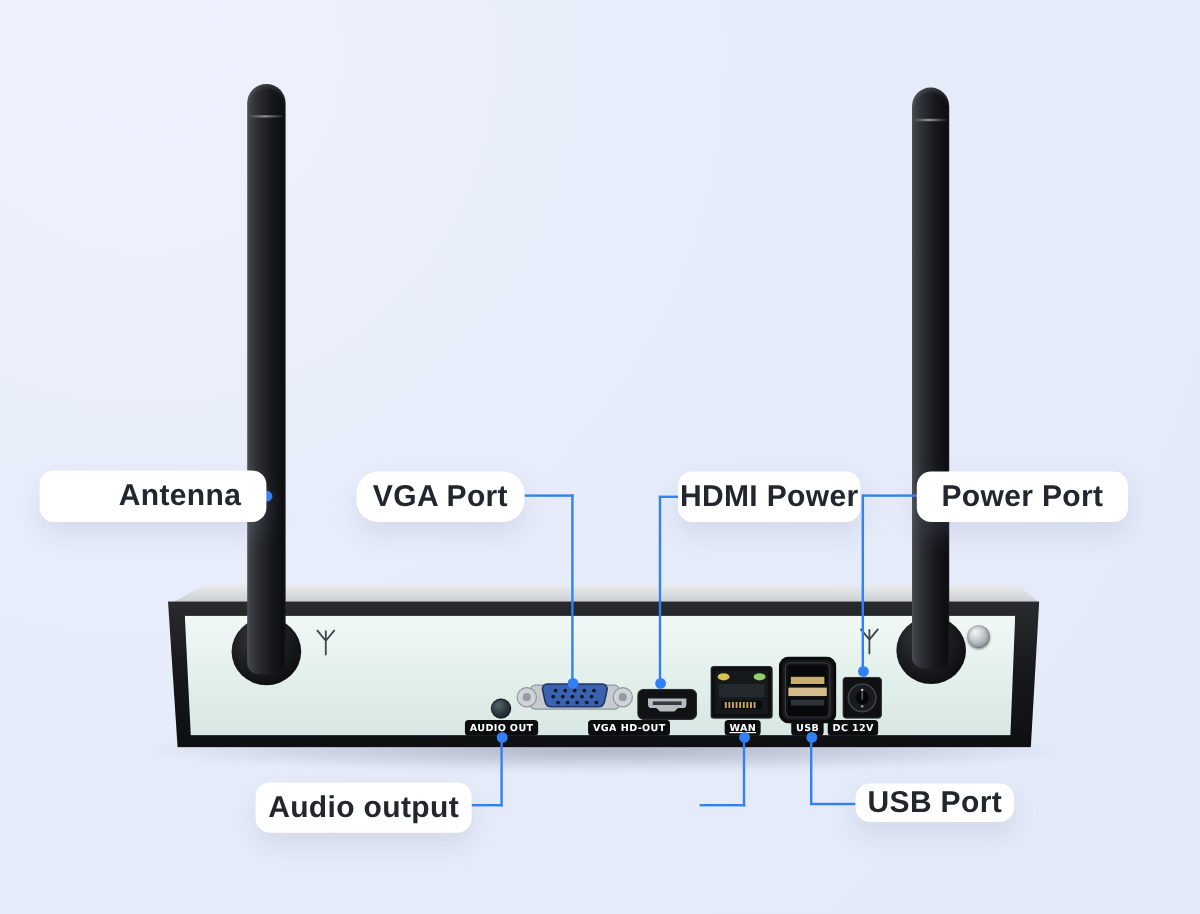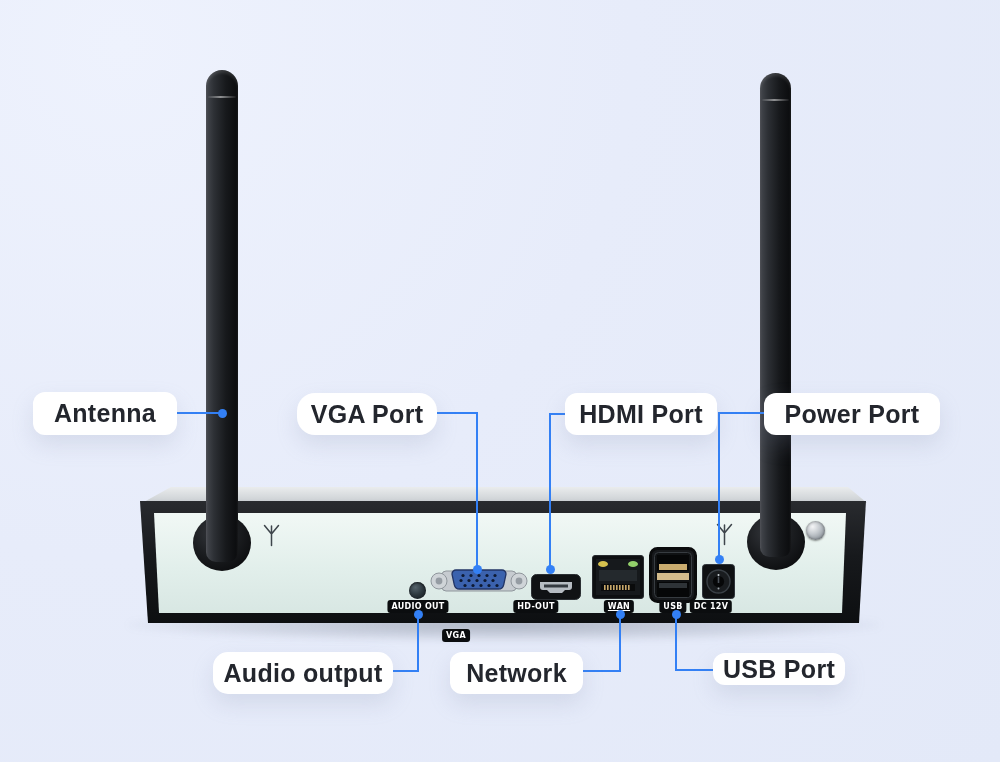--- a/index.html
+++ b/index.html
@@ -168,21 +168,21 @@
   <svg class="port" style="left:702px; top:564px;" width="33" height="35" viewBox="0 0 33 35">
     <rect x="0.5" y="0.5" width="32" height="34" rx="3" fill="#0e1012" stroke="#2f343a"></rect>
     <circle cx="16.5" cy="17.5" r="11.5" fill="#191c1f" stroke="#3a4046" stroke-width="1.4"></circle>
     <circle cx="16.5" cy="17.5" r="5.6" fill="#060708"></circle>
     <rect x="15.7" y="12.5" width="1.6" height="6.5" fill="#4b525a"></rect>
     <circle cx="16.5" cy="11" r="1" fill="#cfd4d8"></circle>
     <circle cx="16.5" cy="24.5" r="1" fill="#9aa1a7"></circle>
   </svg>
 
   <div class="badge" style="left:418px;">AUDIO OUT</div>
-  <div class="badge" style="left:456px;margin-top:29px;">VGA</div>
+  <div class="badge" style="left:504px;">VGA</div>
   <div class="badge" style="left:536px;">HD-OUT</div>
   <div class="badge" style="left:619px;text-decoration:underline;">WAN</div>
   <div class="badge" style="left:673px;">USB</div>
   <div class="badge" style="left:711px;">DC 12V</div>
 
   <div class="h-line" style="left:177px; top:412px; width:46px;"></div>
   <div class="dot" style="left:222px; top:413px;"></div>
 
   <div class="h-line" style="left:437px; top:412px; width:41px;"></div>
   <div class="v-line" style="left:476px; top:412px; height:157px;"></div>
@@ -201,21 +201,20 @@
   <div class="dot" style="left:418px; top:614px;"></div>
 
   <div class="v-line" style="left:619px; top:614px; height:58px;"></div>
   <div class="h-line" style="left:583px; top:670px; width:38px;"></div>
   <div class="dot" style="left:620px; top:614px;"></div>
 
   <div class="v-line" style="left:675px; top:614px; height:57px;"></div>
   <div class="h-line" style="left:676px; top:669px; width:37px;"></div>
   <div class="dot" style="left:676px; top:614px;"></div>
 
-  <div class="pill" style="left:33px;  top:392px; width:144px; height:43px;">Antenna</div>
+  <div class="pill" style="left:33px;  top:392px; width:144px; height:43px;padding-left:45px;">Antenna</div>
   <div class="pill" style="left:297px; top:393px; width:140px; height:42px;border-radius:18px;">VGA Port</div>
-  <div class="pill" style="left:565px; top:393px; width:152px; height:42px;">HDMI Port</div>
+  <div class="pill" style="left:565px; top:393px; width:152px; height:42px;">HDMI Power</div>
   <div class="pill" style="left:764px; top:393px; width:176px; height:42px;">Power Port</div>
-  <div class="pill" style="left:213px; top:652px; width:180px; height:42px;border-radius:15px;">Audio output</div>
-  <div class="pill" style="left:450px; top:652px; width:133px; height:42px;">Network</div>
+  <div class="pill" style="left:213px; top:652px; width:180px; height:42px;">Audio output</div>
   <div class="pill" style="left:713px; top:653px; width:132px; height:32px;">USB Port</div>
 
 </div>
 
 </body></html>

